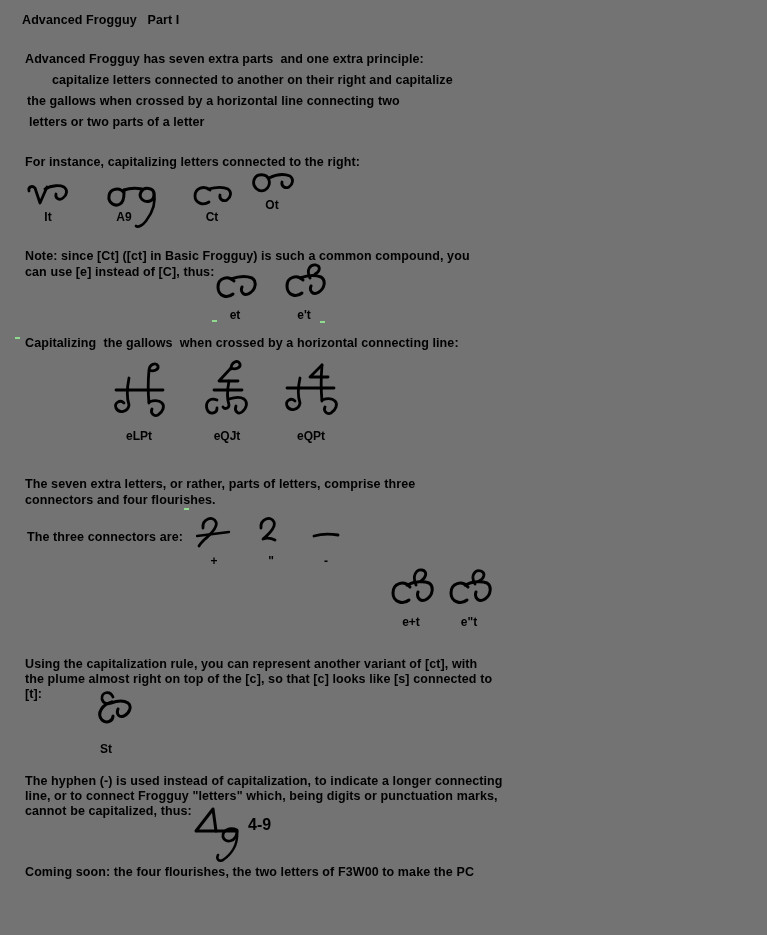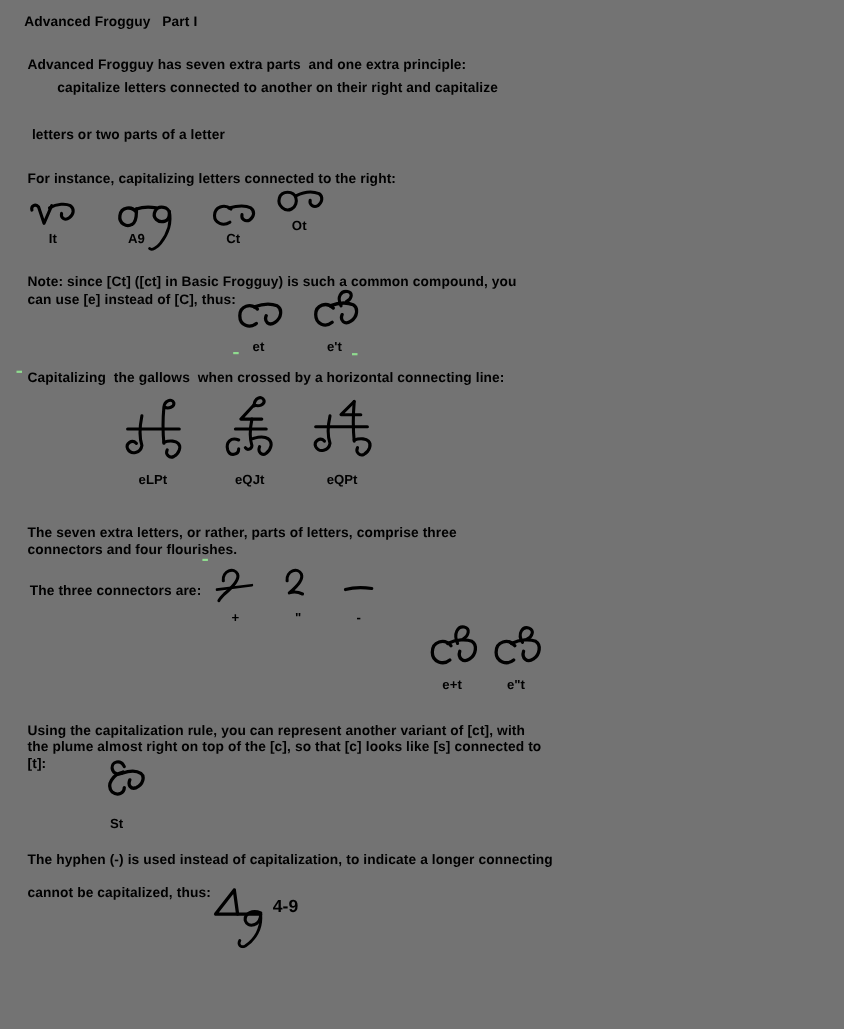--- a/index.html
+++ b/index.html
@@ -18,20 +18,21 @@
 </style>
 </head>
 <body>
 
 <div class="page">
 
   <div class="t" style="left:22px;top:13px;">Advanced Frogguy   Part I</div>
 
   <div class="t" style="left:25px;top:52px;">Advanced Frogguy has seven extra parts  and one extra principle:</div>
   <div class="t" style="left:8px;top:73px;margin-left:44px;">capitalize letters connected to another on their right and capitalize</div>
+  <div class="t" style="left:27px;top:94px;">the gallows when crossed by a horizontal line connecting two</div>
   <div class="t" style="left:29px;top:115px;">letters or two parts of a letter</div>
 
   <div class="t" style="left:25px;top:155px;">For instance, capitalizing letters connected to the right:</div>
 
   <div class="fig" style="left:26px;top:182px;width:44px;height:40px;">
     <svg width="44" height="26" viewBox="0 0 44 26">
       <path class="stroke" stroke-width="2.8" d="M3,9 C2,5 6,3 9,6 L14,21 L21,5"></path>
       <path class="stroke" stroke-width="2.8" d="M19,7 C26,3 34,3 38,5 C42,8 41,13 37,16 C33,19 29,16 30,12"></path>
     </svg>
     <div class="lbl" style="top:28px;">It</div>
@@ -172,31 +173,33 @@
   <div class="fig" style="left:80px;top:690px;width:52px;height:68px;">
     <svg width="52" height="52" viewBox="0 0 52 52">
       <path class="stroke" stroke-width="2.8" d="M33,7 C30,0 21,2 22,9 C23,14 29,15 32,12"></path>
       <path class="stroke" stroke-width="3" d="M32,12 C23,14 16,23 22,30 C27,34 33,31 33,26"></path>
       <path class="stroke" stroke-width="3" d="M31,13 C39,10 45,11 48,13 C52,16 50,23 44,26 C39,28 36,24 38,19"></path>
     </svg>
     <div class="lbl" style="top:52px;">St</div>
   </div>
 
   <div class="t" style="left:25px;top:774px;">The hyphen (-) is used instead of capitalization, to indicate a longer connecting</div>
+  <div class="t" style="left:25px;top:789px;">line, or to connect Frogguy "letters" which, being digits or punctuation marks,</div>
   <div class="t" style="left:25px;top:804px;">cannot be capitalized, thus:</div>
 
   <div class="fig" style="left:188px;top:804px;width:120px;height:58px;">
     <svg width="60" height="58" viewBox="0 0 60 58">
       <path class="stroke" stroke-width="3" d="M25,5 L8,27 L28,27 L25,5"></path>
       <path class="stroke" stroke-width="3" d="M28,27 L49,27"></path>
       <path class="stroke" stroke-width="2.8" d="M49,27 C49,38 37,40 35,33 C34,26 42,23 49,26"></path>
       <path class="stroke" stroke-width="2.6" d="M49,28 C50,40 44,50 35,56 C31,58 28,55 30,51"></path>
     </svg>
     <div class="lbl-right" style="left:60px;top:12px;">4-9</div>
   </div>
 
+  <div class="t" style="left:25px;top:865px;">Coming soon: the four flourishes, the two letters of F3W00 to make the PC</div>
 
   <div class="artifact" style="left:212px;top:320px;"></div>
   <div class="artifact" style="left:320px;top:321px;"></div>
   <div class="artifact" style="left:15px;top:337px;"></div>
   <div class="artifact" style="left:184px;top:508px;"></div>
 
 </div>
 
 </body></html>

